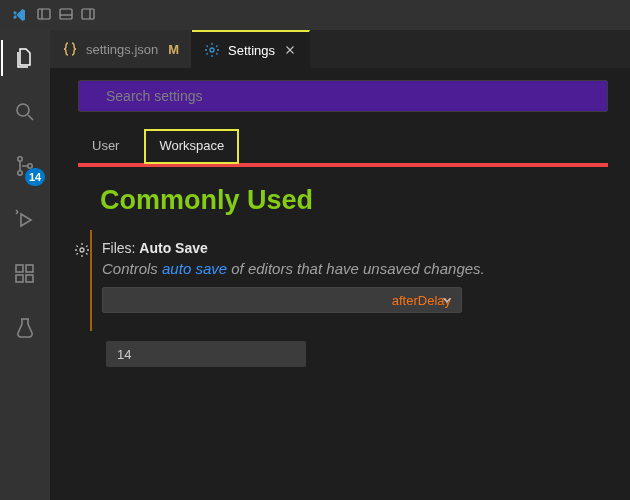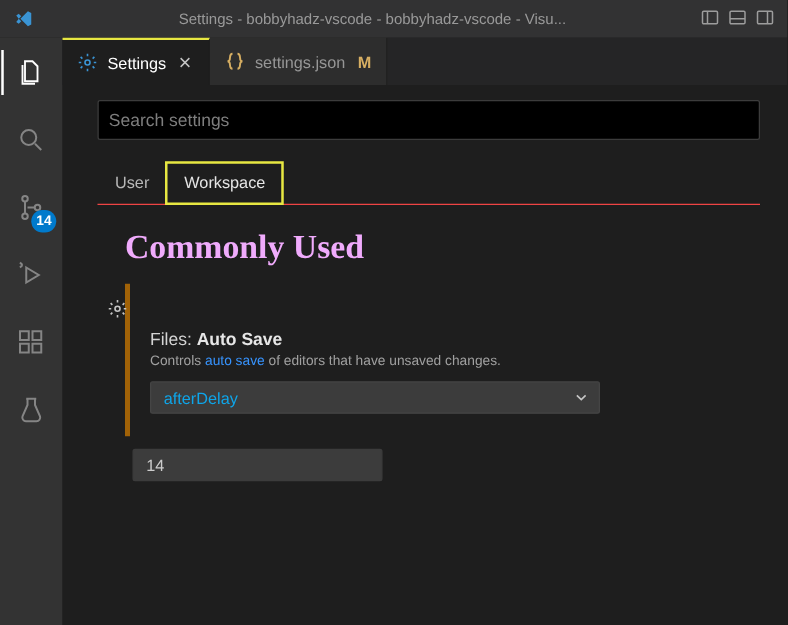--- a/index.html
+++ b/index.html
@@ -105,103 +105,103 @@
   .tab .tab-icon { display: flex; }
   .tab .close { width: 14px; height: 14px; }
   .mod-indicator { color: #d6ae62; font-weight: 600; margin-left: 2px; }
   .settings-body {
     padding: 12px 22px 0 28px;
     overflow: hidden;
   }
   .searchbox {
     width: 100%;
     height: 32px;
-    background: #000000;
+    background: #4c1d95;
     border: 1px solid #3c3c3c;
     color: #cccccc;
-    padding: 0 8px;
+    padding: 0 27px;
     font-size: 14px;
     outline: none;
     border-radius: 2px;
   }
   .searchbox::placeholder { color: #7e7e7e; }
   .scope-tabs {
     display: flex;
-    gap: 0;
+    gap: 12px;
     margin-top: 18px;
-    border-bottom: 1px solid #ef4444;
+    border-bottom: 4px solid #ef4444;
     width: 100%;
   }
   .scope-tab {
     padding: 8px 14px 10px 14px;
     font-size: 13px;
     color: #b8b8b8;
     cursor: pointer;
   }
   .scope-tab.highlighted {
     outline: 2px solid #e7e742;
     outline-offset: -1px;
     color: #e5e5e5;
   }
   .section-title {
     font-size: 27px;
     font-weight: 700;
-    color: #f0abfc;
+    color: #84cc16;
     margin: 18px 0 14px 22px;
-    font-family: Liberation Serif, serif;
   }
   .setting-block {
     margin-left: -4px;
     padding: 10px 0 18px 0;
     display: flex;
     gap: 8px;
   }
   .setting-block.active-border {
-    border-left: 4px solid #a16207;
+    border-left: 2px solid #a16207;
     padding-left: 16px;
-    margin-left: 22px;
-    flex-direction: column;
+    margin-left: 12px;
   }
   .setting-block .gear {
     width: 16px; height: 16px;
     margin-top: 2px;
     color: #c5c5c5;
   }
   .setting-block.plain {
     padding-left: 32px;
   }
   .setting-content { flex: 1; }
   .setting-title {
     font-size: 14px;
     color: #d4d4d4;
     font-weight: 400;
     margin-bottom: 4px;
   }
   .setting-title strong { font-weight: 700; color: #e7e7e7; }
   .setting-desc {
-    font-size: 11px;
+    font-size: 15px;
     color: #a0a0a0;
     margin-bottom: 10px;
+    font-style: italic;
   }
   .setting-desc a { color: #3794ff; text-decoration: none; }
   .select-wrap {
     position: relative;
     width: 360px;
   }
   .select-box {
     width: 100%;
     height: 26px;
     background: #3c3c3c;
     border: 1px solid #454545;
-    color: #0ea5e9;
+    color: #f97316;
     padding: 0 10px;
     font-size: 13px;
     display: flex;
     align-items: center;
     border-radius: 2px;
+    justify-content: flex-end;
   }
   .select-wrap .chevron {
     position: absolute; right: 8px; top: 6px;
     color: #c5c5c5;
   }
   .text-input {
     width: 200px;
     height: 26px;
     background: #3c3c3c;
     border: 1px solid #3c3c3c;
@@ -214,21 +214,20 @@
 </style>
 </head>
 <body>
 
 <div class="titlebar">
   <span class="vscode-logo">
     <svg viewBox="0 0 24 24" width="16" height="16">
         <path fill="#3a94d4" d="M17 3l-9 9 9 9 4-2V5l-4-2zM3 8l3-2 3 3-3 3 3 3-3 3-3-2 3-4-3-4z"></path>
       </svg>
   </span>
-  <div class="title-text">Settings - bobbyhadz-vscode - bobbyhadz-vscode - Visu...</div>
   <div class="title-controls">
     <span><svg viewBox="0 0 16 16" stroke="#9d9d9d" fill="none" stroke-width="1.2">
           <rect x="2" y="3" width="12" height="10" rx="1"></rect>
           <line x1="6" y1="3" x2="6" y2="13"></line>
         </svg></span>
     <span><svg viewBox="0 0 16 16" stroke="#9d9d9d" fill="none" stroke-width="1.2">
           <rect x="2" y="3" width="12" height="10" rx="1"></rect>
           <line x1="2" y1="9" x2="14" y2="9"></line>
         </svg></span>
     <span><svg viewBox="0 0 16 16" stroke="#9d9d9d" fill="none" stroke-width="1.2">
@@ -278,43 +277,43 @@
     <div class="activity-item">
       <svg width="24" height="24" viewBox="0 0 24 24" fill="none" stroke="currentColor" stroke-width="1.6">
           <path d="M9 3v5l-4 9a3 3 0 0 0 3 4h8a3 3 0 0 0 3-4l-4-9V3"></path>
           <line x1="8" y1="3" x2="16" y2="3"></line>
         </svg>
     </div>
   </div>
 
   <div class="main">
     <div class="tabrow">
+      <div class="tab">
+        <span class="tab-icon">
+          <svg width="16" height="16" viewBox="0 0 16 16" fill="none" stroke="#d6ae62" stroke-width="1.5">
+              <path d="M6 2c-2 0-2 2-2 3s0 3-2 3c2 0 2 2 2 3s0 3 2 3M10 2c2 0 2 2 2 3s0 3 2 3c-2 0-2 2-2 3s0 3-2 3"></path>
+            </svg>
+        </span>
+        <span>settings.json</span>
+        <span class="mod-indicator">M</span>
+      </div>
       <div class="tab active">
         <span class="tab-icon">
           <svg width="16" height="16" viewBox="0 0 16 16" fill="none" stroke="#3a94d4" stroke-width="1.3">
               <circle cx="8" cy="8" r="2"></circle>
               <path d="M8 1v2M8 13v2M2.5 3.5l1.4 1.4M12.1 11.1l1.4 1.4M1 8h2M13 8h2M2.5 12.5l1.4-1.4M12.1 4.9l1.4-1.4"></path>
             </svg>
         </span>
         <span>Settings</span>
         <span class="close">
           <svg viewBox="0 0 16 16" stroke="#c5c5c5" stroke-width="1.3">
               <line x1="4" y1="4" x2="12" y2="12"></line>
               <line x1="12" y1="4" x2="4" y2="12"></line>
             </svg>
         </span>
-      </div>
-      <div class="tab">
-        <span class="tab-icon">
-          <svg width="16" height="16" viewBox="0 0 16 16" fill="none" stroke="#d6ae62" stroke-width="1.5">
-              <path d="M6 2c-2 0-2 2-2 3s0 3-2 3c2 0 2 2 2 3s0 3 2 3M10 2c2 0 2 2 2 3s0 3 2 3c-2 0-2 2-2 3s0 3-2 3"></path>
-            </svg>
-        </span>
-        <span>settings.json</span>
-        <span class="mod-indicator">M</span>
       </div>
     </div>
 
     <div class="settings-body">
       <input class="searchbox" placeholder="Search settings" style="">
 
       <div class="scope-tabs">
         <div class="scope-tab">User</div>
         <div class="scope-tab highlighted">Workspace</div>
       </div>

